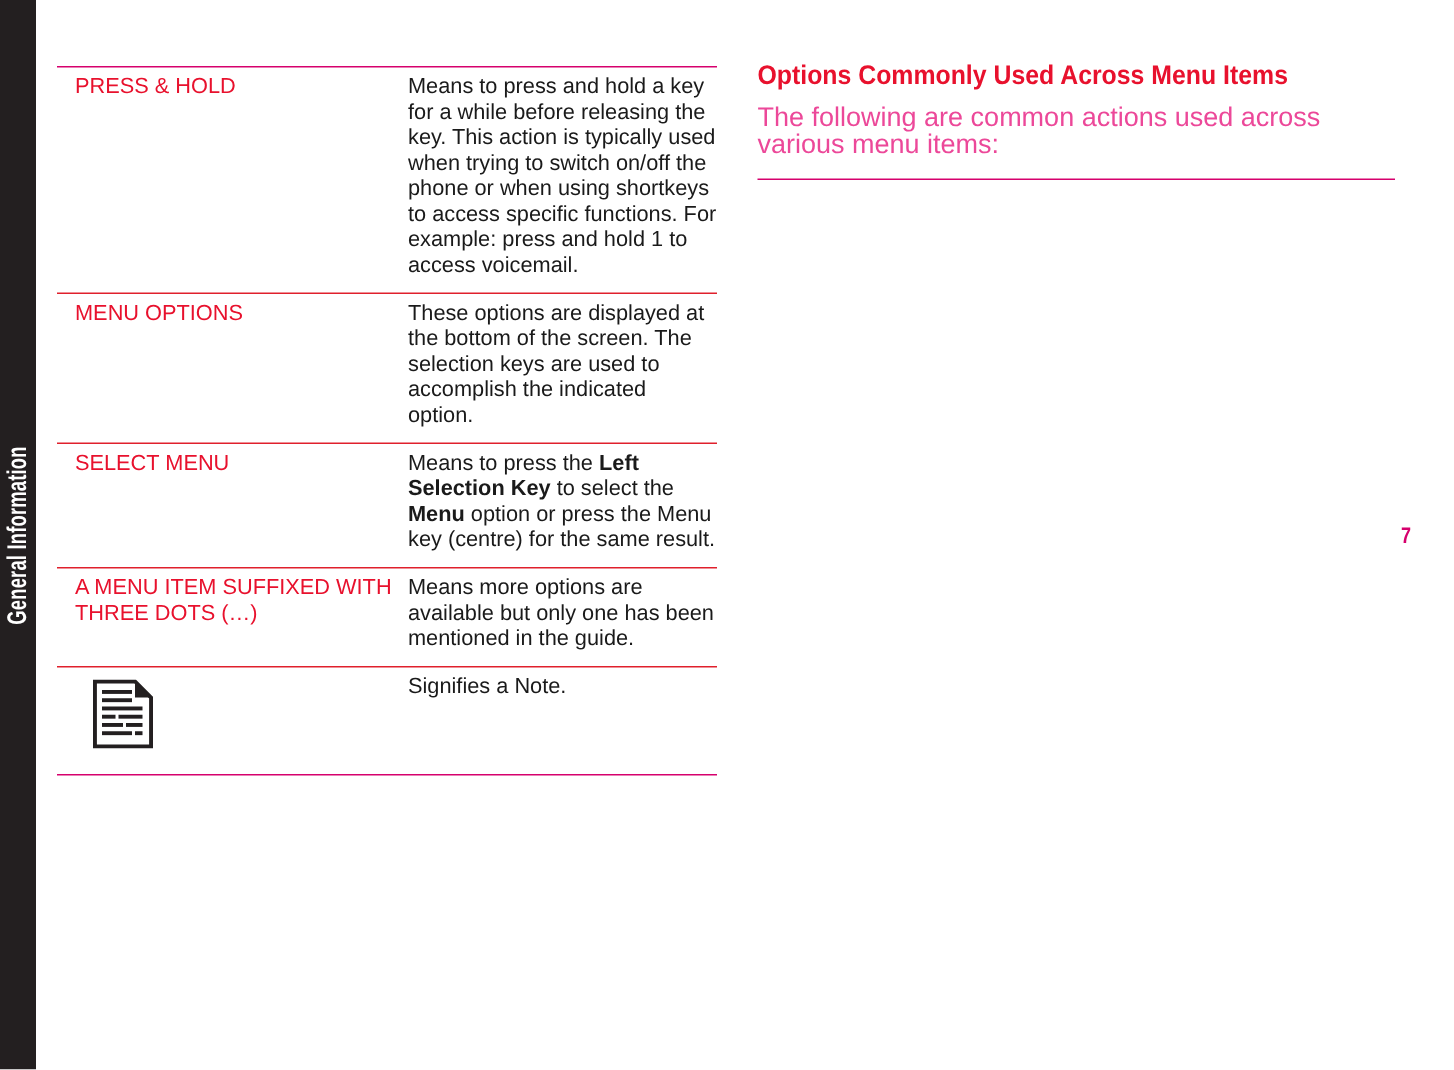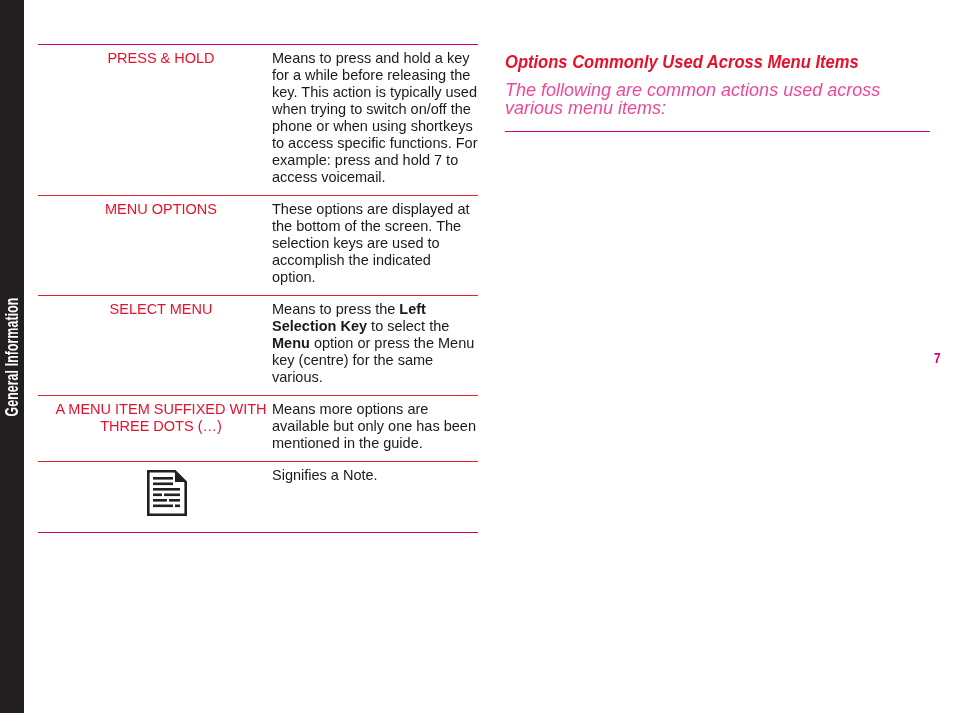--- a/index.html
+++ b/index.html
@@ -43,23 +43,22 @@
   
   .col-left {
     position: absolute;
     left: 38px;
     top: 44px;
     width: 428px;
   }
   .col-right {
     position: absolute;
     left: 505px;
-    top: 52px;
+    top: 40px;
     width: 425px;
-    font-style: italic;
   }
 
   
   .def-table {
     width: 100%;
     border-collapse: collapse;
     table-layout: fixed;
   }
   .def-table td {
     vertical-align: top;
@@ -84,21 +83,21 @@
     padding-left: 12px !important;
   }
   .desc {
     color: #1a1a1a;
     font-size: 14.5px;
     line-height: 17px;
   }
   .desc b { font-weight: bold; }
 
   
-  .col-left .term { width: 222px; text-align: center; }
+  .col-left .term { width: 222px; }
   .col-left .desc { width: 206px; }
   
   .col-right .term { width: 223px; }
   .col-right .desc { width: 202px; }
 
   
   .note-icon-cell { padding-top: 8px !important; padding-bottom: 12px !important; }
   .note-icon {
     position: relative;
     width: 40px;
@@ -152,29 +151,29 @@
 
 <div class="chapter-tab">
   <div class="chapter-tab-label">General Information</div>
 </div>
 
 <div class="col-left">
   <table class="def-table">
     <tbody>
       <tr>
         <td class="term">PRESS &amp; HOLD</td>
-        <td class="desc">Means to press and hold a key for a while before releasing the key. This action is typically used when trying to switch on/off the phone or when using shortkeys to access specific functions. For example: press and hold 7 to access voicemail.</td>
+        <td class="desc">Means to press and hold a key for a while before releasing the key. This action is typically used when trying to switch on/off the phone or when using shortkeys to access specific functions. For example: press and hold 1 to access voicemail.</td>
       </tr>
       <tr>
         <td class="term">MENU OPTIONS</td>
         <td class="desc">These options are displayed at the bottom of the screen. The selection keys are used to accomplish the indicated option.</td>
       </tr>
       <tr>
         <td class="term">SELECT MENU</td>
-        <td class="desc"><span>Means to press the </span><b>Left Selection Key</b><span> to select the </span><b>Menu</b><span> option or press the Menu key (centre) for the same various.</span></td>
+        <td class="desc"><span>Means to press the </span><b>Left Selection Key</b><span> to select the </span><b>Menu</b><span> option or press the Menu key (centre) for the same result.</span></td>
       </tr>
       <tr>
         <td class="term">A MENU ITEM SUFFIXED WITH THREE DOTS (…)</td>
         <td class="desc">Means more options are available but only one has been mentioned in the guide.</td>
       </tr>
       <tr>
         <td class="term note-icon-cell">
           <span class="note-icon">
             <svg width="40" height="46" viewBox="0 0 40 46" xmlns="http://www.w3.org/2000/svg">
               <path d="M1.3 1.3 H28 L38.7 12 V44.7 H1.3 Z" fill="#ffffff" stroke="#231f20" stroke-width="2.6"></path>

